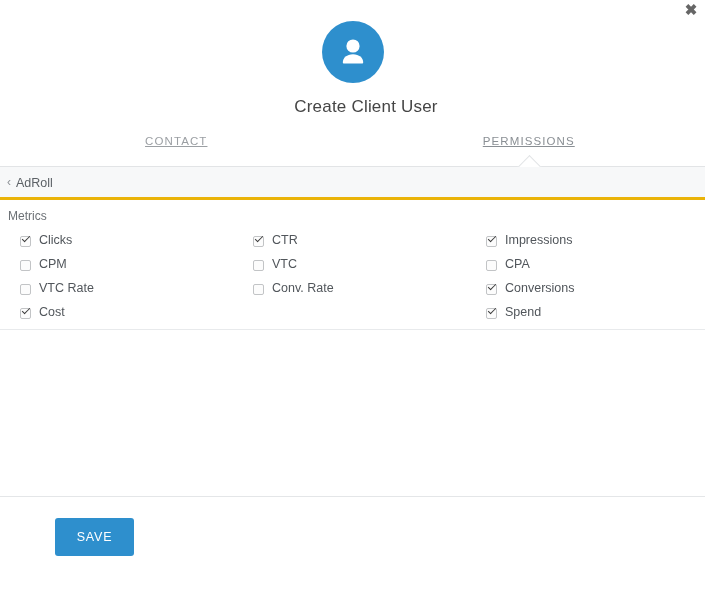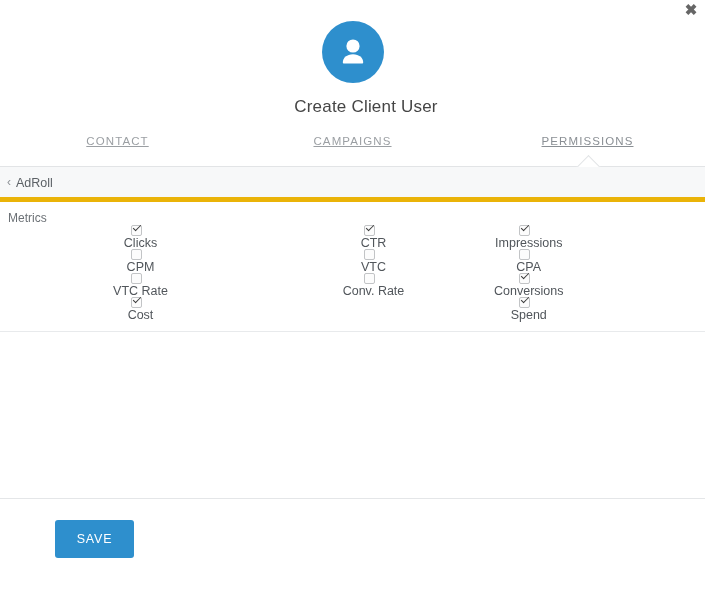--- a/index.html
+++ b/index.html
@@ -106,21 +106,21 @@
     border-left: 1px solid #e2e4e6;
     border-top: 1px solid #e2e4e6;
     transform: rotate(45deg);
   }
 
   
   .breadcrumb {
     height: 30px;
     line-height: 30px;
     background: #f7f8f9;
-    border-bottom: 5px solid #eab308;
+    border-bottom: 3px solid #eab308;
     padding-left: 7px;
     font-size: 12.5px;
     color: #5c6166;
     cursor: pointer;
     user-select: none;
   }
   .breadcrumb .chev {
     display: inline-block;
     font-size: 12px;
     color: #8d9297;
@@ -144,22 +144,21 @@
   }
   .metric-col {
     width: 233px;
   }
   .metric-col:nth-child(3) {
     width: auto;
   }
   .metric-row {
     height: 24px;
     display: flex;
-    align-items: center;
-    flex-direction: column;
+    align-items: flex-end;
   }
   .cb {
     width: 11px;
     height: 11px;
     box-sizing: border-box;
     border: 1px solid #c2c4c6;
     border-radius: 2px;
     background: #fcfcfc;
     position: relative;
     flex: none;
@@ -227,23 +226,20 @@
       <path d="M17 19.2c-6.2 0-10.2 3.6-10.2 8.2 0 0.6 0.3 1 0.9 1h18.6c0.6 0 0.9-0.4 0.9-1 0-4.6-4-8.2-10.2-8.2z" fill="#ffffff"></path>
     </svg>
   </div>
   <div class="modal-title">Create Client User</div>
 </div>
 
 <div class="tabs">
   <div class="tab">
     <span>CONTACT</span>
   </div>
-  <div class="tab">
-    <span>CAMPAIGNS</span>
-  </div>
   <div class="tab active">
     <span>PERMISSIONS</span>
     <span class="tab-caret"></span>
   </div>
 </div>
 
 <div class="breadcrumb">
   <span class="chev">‹</span><span>AdRoll</span>
 </div>
 

